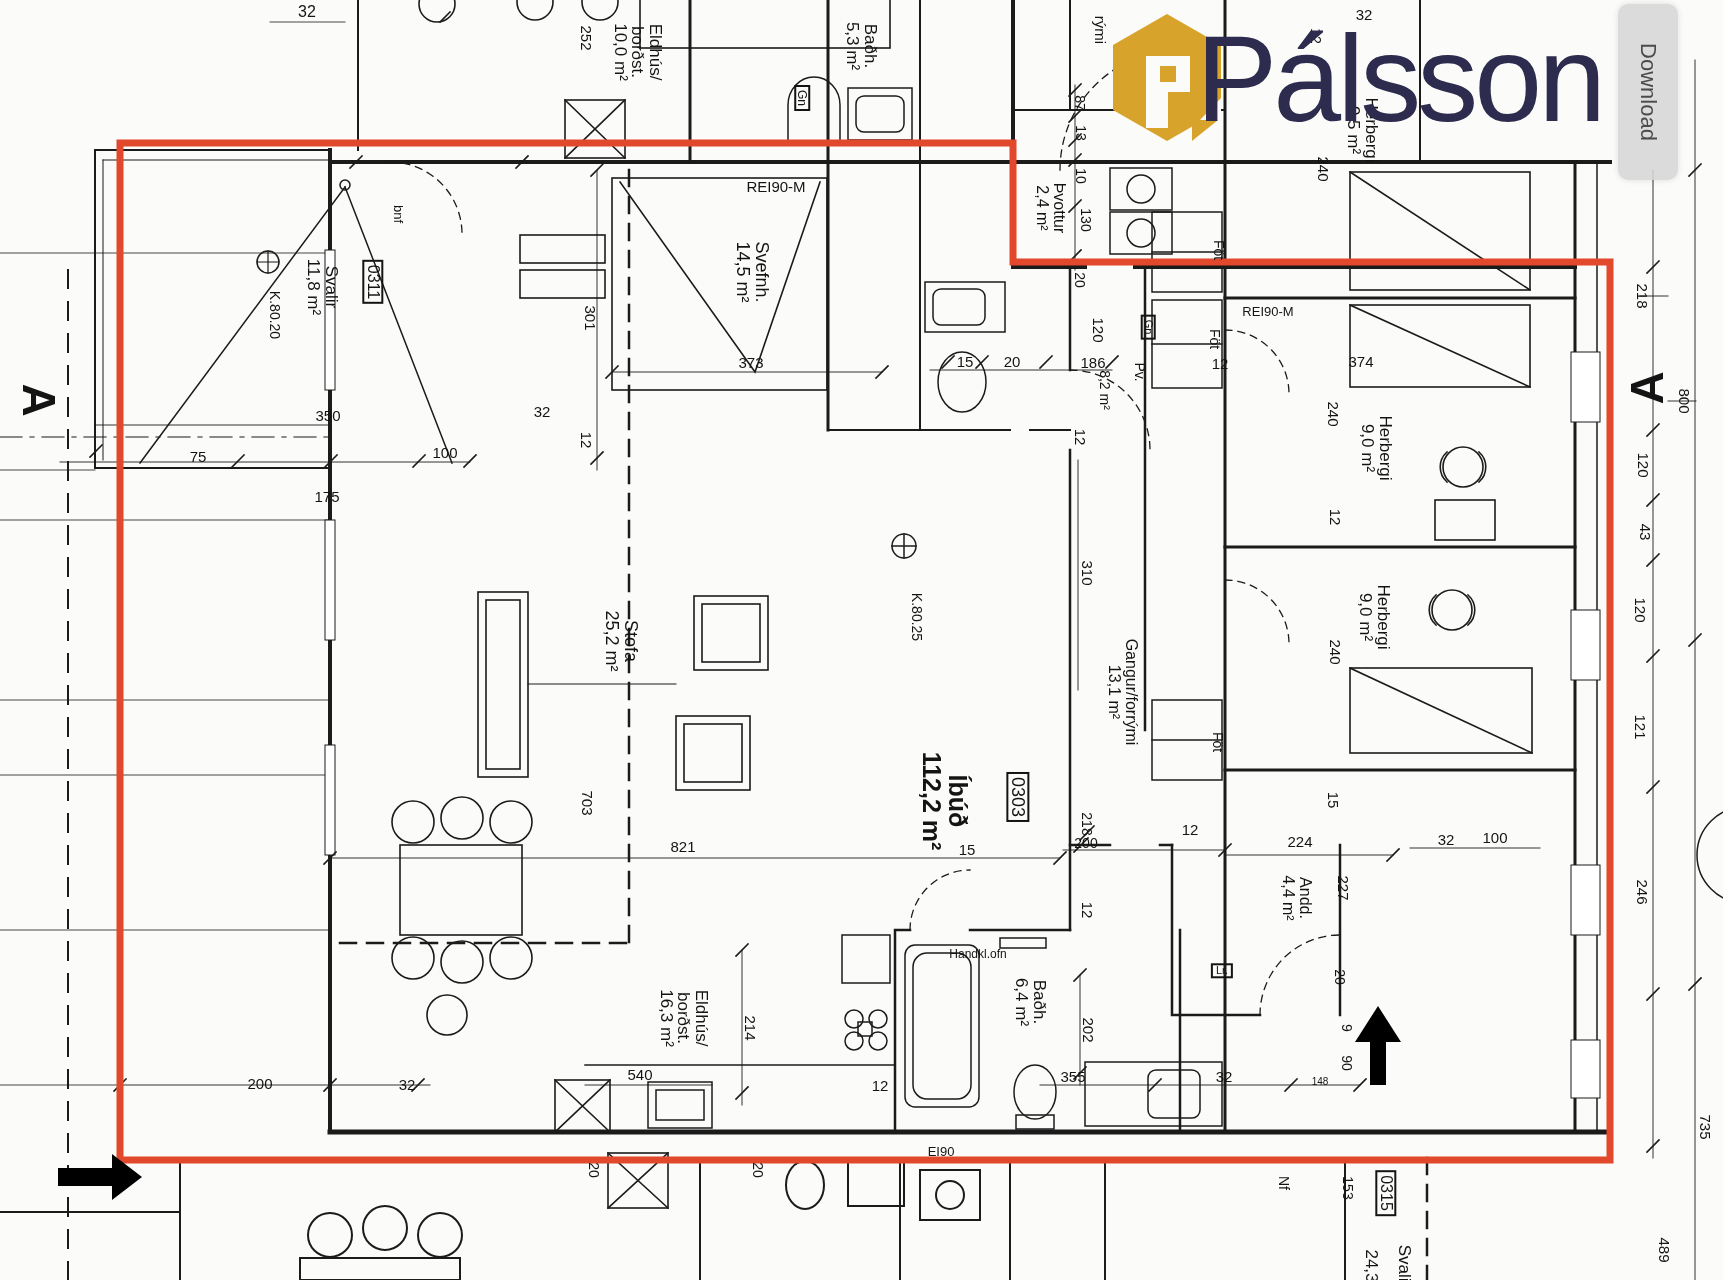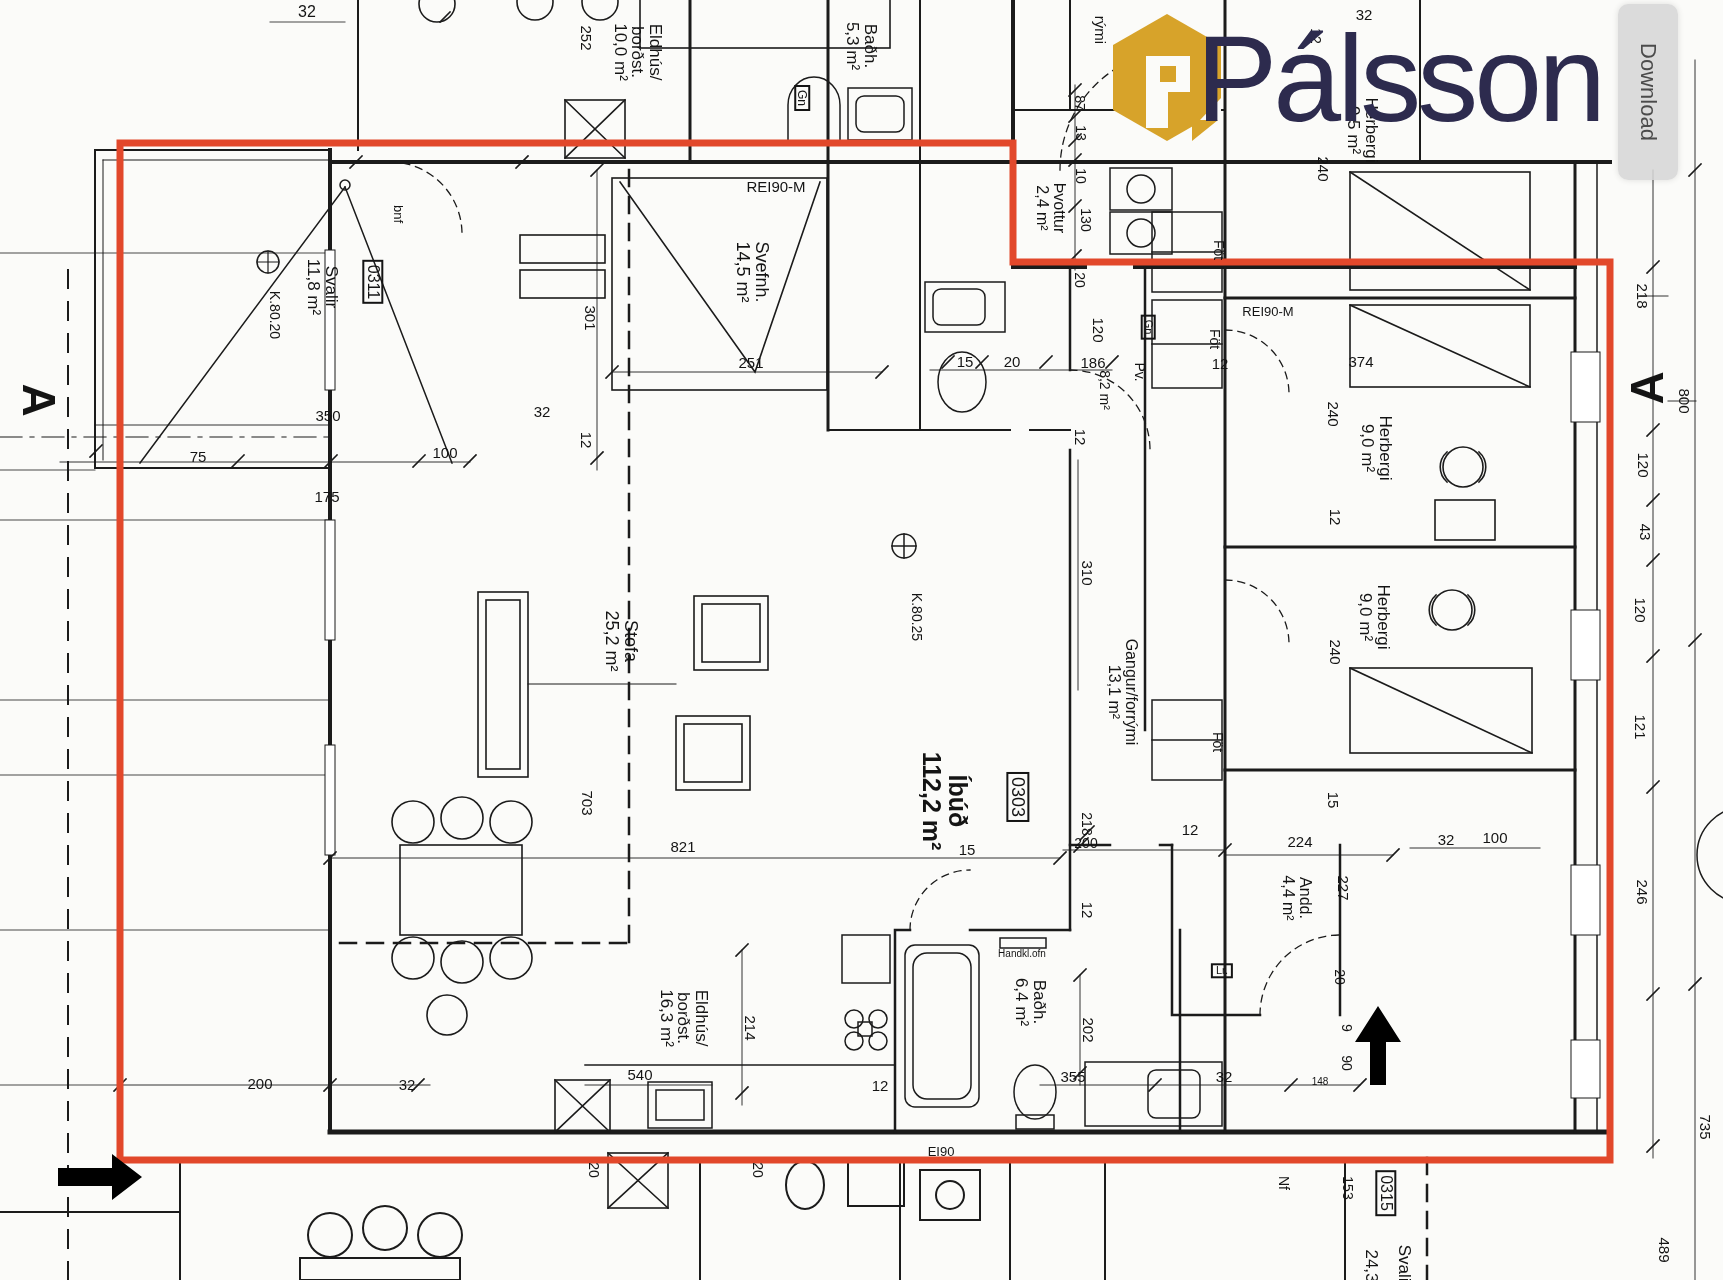--- a/index.html
+++ b/index.html
@@ -293,21 +293,21 @@
 borðst.
 10,0 m²</div>
       <div class="label" style="left: 861px; top: 46px; font-size: 17px; transform: translate(-50%, -50%) rotate(90deg);">Baðh.
 5,3 m²</div>
       <div class="label boxed" style="left: 802px; top: 98px; font-size: 12px; transform: translate(-50%, -50%) rotate(90deg);">Gn</div>
       <div class="label" style="left: 1100px; top: 30px; font-size: 15px; transform: translate(-50%, -50%) rotate(90deg);">rými</div>
       <div class="label" style="left: 776px; top: 187px; font-size: 15px; transform: translate(-50%, -50%) rotate(0deg);">REI90-M</div>
       <div class="label" style="left: 752px; top: 272px; font-size: 18px; transform: translate(-50%, -50%) rotate(90deg);">Svefnh.
 14,5 m²</div>
       <div class="label" style="left: 590px; top: 318px; font-size: 15px; transform: translate(-50%, -50%) rotate(90deg);">301</div>
-      <div class="label" style="left: 751px; top: 363px; font-size: 15px; transform: translate(-50%, -50%) rotate(0deg);">251</div>
+      <div class="label" style="left: 751px; top: 363px; font-size: 15px; transform: translate(-50%, -50%) rotate(0deg);">373</div>
       <div class="label" style="left: 542px; top: 412px; font-size: 15px; transform: translate(-50%, -50%) rotate(0deg);">32</div>
       <div class="label" style="left: 586px; top: 440px; font-size: 15px; transform: translate(-50%, -50%) rotate(90deg);">12</div>
       <div class="label" style="left: 398px; top: 214px; font-size: 13px; transform: translate(-50%, -50%) rotate(90deg);">bnf</div>
       <div class="label boxed" style="left: 373px; top: 282px; font-size: 16px; transform: translate(-50%, -50%) rotate(90deg);">0311</div>
       <div class="label" style="left: 322px; top: 287px; font-size: 17px; transform: translate(-50%, -50%) rotate(90deg);">Svalir
 11,8 m²</div>
       <div class="label" style="left: 275px; top: 315px; font-size: 14px; transform: translate(-50%, -50%) rotate(90deg);">K.80.20</div>
       <div class="label" style="left: 328px; top: 416px; font-size: 15px; transform: translate(-50%, -50%) rotate(0deg);">350</div>
       <div class="label" style="left: 198px; top: 457px; font-size: 15px; transform: translate(-50%, -50%) rotate(0deg);">75</div>
       <div class="label" style="left: 327px; top: 453px; font-size: 15px; transform: translate(-50%, -50%) rotate(0deg); margin-top: 44px;">175</div>
@@ -350,21 +350,21 @@
       <div class="label" style="left: 1300px; top: 842px; font-size: 15px; transform: translate(-50%, -50%) rotate(0deg);">224</div>
       <div class="label" style="left: 1333px; top: 800px; font-size: 15px; transform: translate(-50%, -50%) rotate(90deg);">15</div>
       <div class="label" style="left: 1446px; top: 840px; font-size: 15px; transform: translate(-50%, -50%) rotate(0deg);">32</div>
       <div class="label" style="left: 1495px; top: 838px; font-size: 15px; transform: translate(-50%, -50%) rotate(0deg);">100</div>
       <div class="label" style="left: 1343px; top: 888px; font-size: 15px; transform: translate(-50%, -50%) rotate(90deg);">227</div>
       <div class="label" style="left: 1296px; top: 898px; font-size: 16px; transform: translate(-50%, -50%) rotate(90deg);">Andd.
 4,4 m²</div>
       <div class="label" style="left: 1087px; top: 910px; font-size: 15px; transform: translate(-50%, -50%) rotate(90deg);">12</div>
       <div class="label" style="left: 1030px; top: 1002px; font-size: 17px; transform: translate(-50%, -50%) rotate(90deg);">Baðh.
 6,4 m²</div>
-      <div class="label" style="left: 1022px; top: 954px; font-size: 10px; transform: translate(-50%, -50%) rotate(0deg);">Handkl.ofn</div>
+      <div class="label" style="left: 978px; top: 954px; font-size: 12px; transform: translate(-50%, -50%) rotate(0deg);">Handkl.ofn</div>
       <div class="label" style="left: 1088px; top: 1030px; font-size: 15px; transform: translate(-50%, -50%) rotate(90deg);">202</div>
       <div class="label" style="left: 1073px; top: 1077px; font-size: 15px; transform: translate(-50%, -50%) rotate(0deg);">355</div>
       <div class="label" style="left: 1224px; top: 1077px; font-size: 15px; transform: translate(-50%, -50%) rotate(0deg);">32</div>
       <div class="label" style="left: 1320px; top: 1082px; font-size: 10px; transform: translate(-50%, -50%) rotate(0deg);">148</div>
       <div class="label" style="left: 1340px; top: 977px; font-size: 14px; transform: translate(-50%, -50%) rotate(90deg);">20</div>
       <div class="label" style="left: 1347px; top: 1028px; font-size: 14px; transform: translate(-50%, -50%) rotate(90deg);">9</div>
       <div class="label" style="left: 1347px; top: 1063px; font-size: 14px; transform: translate(-50%, -50%) rotate(90deg);">90</div>
       <div class="label boxed" style="left: 1222px; top: 971px; font-size: 11px; transform: translate(-50%, -50%) rotate(0deg);">Lr.</div>
       <div class="label" style="left: 683px; top: 1018px; font-size: 17px; transform: translate(-50%, -50%) rotate(90deg);">Eldhús/
 borðst.

